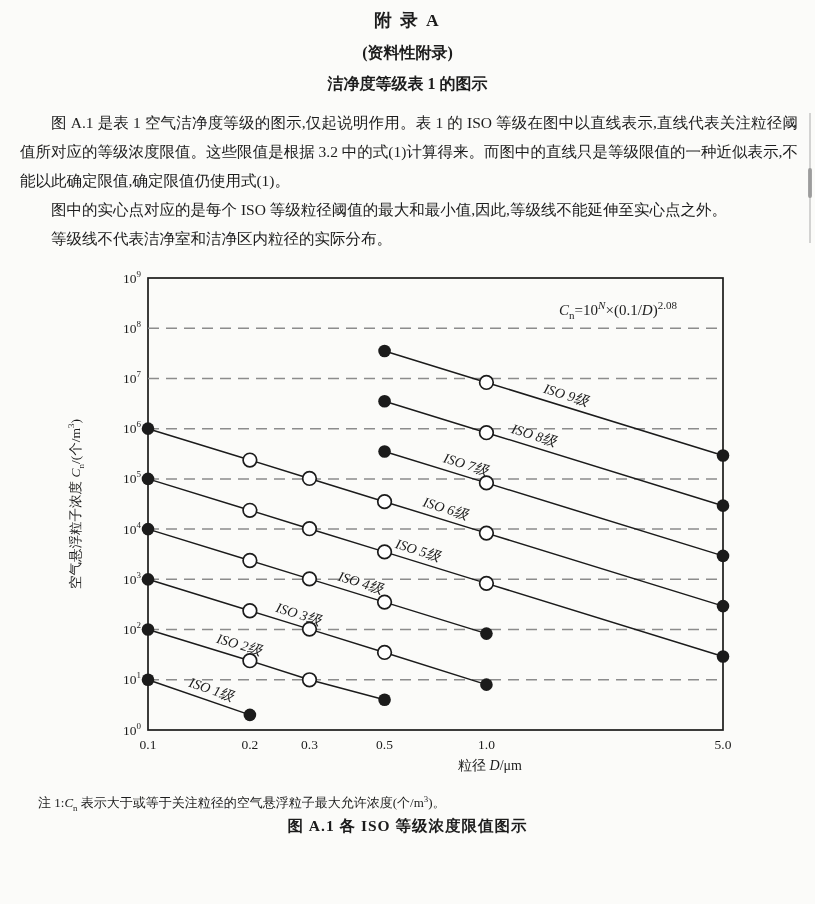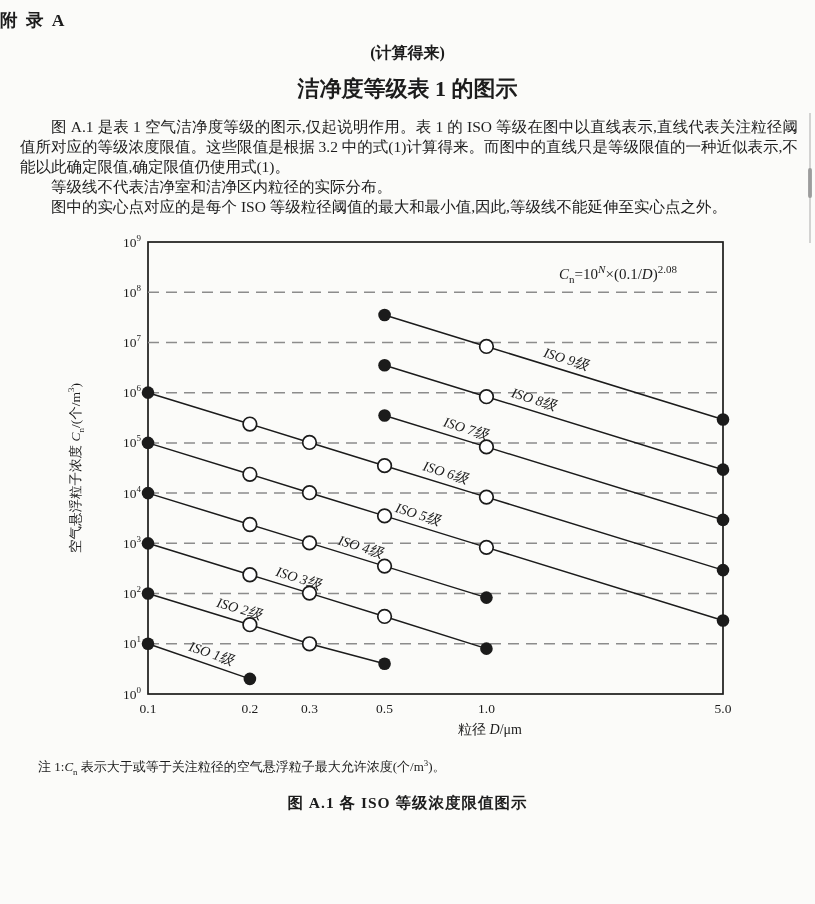--- a/index.html
+++ b/index.html
@@ -3,48 +3,48 @@
 <meta charset="utf-8">
 <style>
   html,body{margin:0;padding:0;}
   body{
     width:815px;height:904px;overflow:hidden;
     background:#fbfbf9;color:#1c1c1c;
     font-family:"Liberation Serif","DejaVu Serif",serif;
     position:relative;
   }
   .doc{width:815px;height:904px;position:relative;}
-  .h-title{margin:8px 0 0;font-size:17.5px;font-weight:700;letter-spacing:2px;}
+  .h-title{margin:8px 0 0;text-align:center;font-size:17.5px;font-weight:700;letter-spacing:2px;}
   .h-sub{margin:11px 0 0;text-align:center;font-size:16px;font-weight:700;}
-  .h-heading{margin:10px 16px 0;text-align:center;font-size:22px;font-weight:700;}
-  .body-text{margin:13px 17px 0 20px;font-size:15.5px;line-height:20px;text-align:justify;}
+  .h-heading{margin:10px 16px 0;text-align:center;font-size:16px;font-weight:700;}
+  .body-text{margin:13px 17px 0 20px;font-size:15.5px;line-height:29px;text-align:justify;}
   .body-text p{margin:0;text-indent:31px;}
   .chart-wrap{margin-top:10px;}
   svg{display:block;}
   .notes{margin:12px 20px 0 38px;font-size:13px;line-height:26px;}
   .notes p{margin:0;}
-  .caption{margin-top:13px;text-align:center;font-size:15.5px;font-weight:700;letter-spacing:1px;}
+  .caption{text-align:center;font-size:15.5px;font-weight:700;letter-spacing:1px;}
   sub,sup{font-size:0.68em;line-height:0;}
   i{font-style:italic;}
   .scan-streak{position:absolute;right:4px;top:105px;width:2px;height:130px;background:#c2c2c2;opacity:.7;}
   .scan-smudge{position:absolute;right:3px;top:160px;width:4px;height:30px;background:#8f8f8f;border-radius:2px;opacity:.8;}
 </style>
 </head>
 <body>
 
 <div class="doc">
 
   <h1 class="h-title">附  录  A</h1>
-  <div class="h-sub">(计算得来)</div>
+  <div class="h-sub">(资料性附录)</div>
   <div class="h-heading">洁净度等级表 1 的图示</div>
 
   <div class="body-text">
     <p>图 A.1 是表 1 空气洁净度等级的图示,仅起说明作用。表 1 的 ISO 等级在图中以直线表示,直线代表关注粒径阈值所对应的等级浓度限值。这些限值是根据 3.2 中的式(1)计算得来。而图中的直线只是等级限值的一种近似表示,不能以此确定限值,确定限值仍使用式(1)。</p>
+    <p>图中的实心点对应的是每个 ISO 等级粒径阈值的最大和最小值,因此,等级线不能延伸至实心点之外。</p>
     <p>等级线不代表洁净室和洁净区内粒径的实际分布。</p>
-    <p>图中的实心点对应的是每个 ISO 等级粒径阈值的最大和最小值,因此,等级线不能延伸至实心点之外。</p>
   </div>
 
   <div class="chart-wrap">
     <svg id="chart" width="815" height="515" viewBox="0 0 815 515">
         <rect x="148" y="15" width="575" height="452" fill="none" stroke="#1b1b1b" stroke-width="1.7"></rect>
         <g stroke="#8c8c8c" stroke-width="1.5" stroke-dasharray="11 7">
           <line x1="148" y1="416.77777777777777" x2="723" y2="416.77777777777777"></line>
           <line x1="148" y1="366.55555555555554" x2="723" y2="366.55555555555554"></line>
           <line x1="148" y1="316.33333333333337" x2="723" y2="316.33333333333337"></line>
           <line x1="148" y1="266.1111111111111" x2="723" y2="266.1111111111111"></line>

